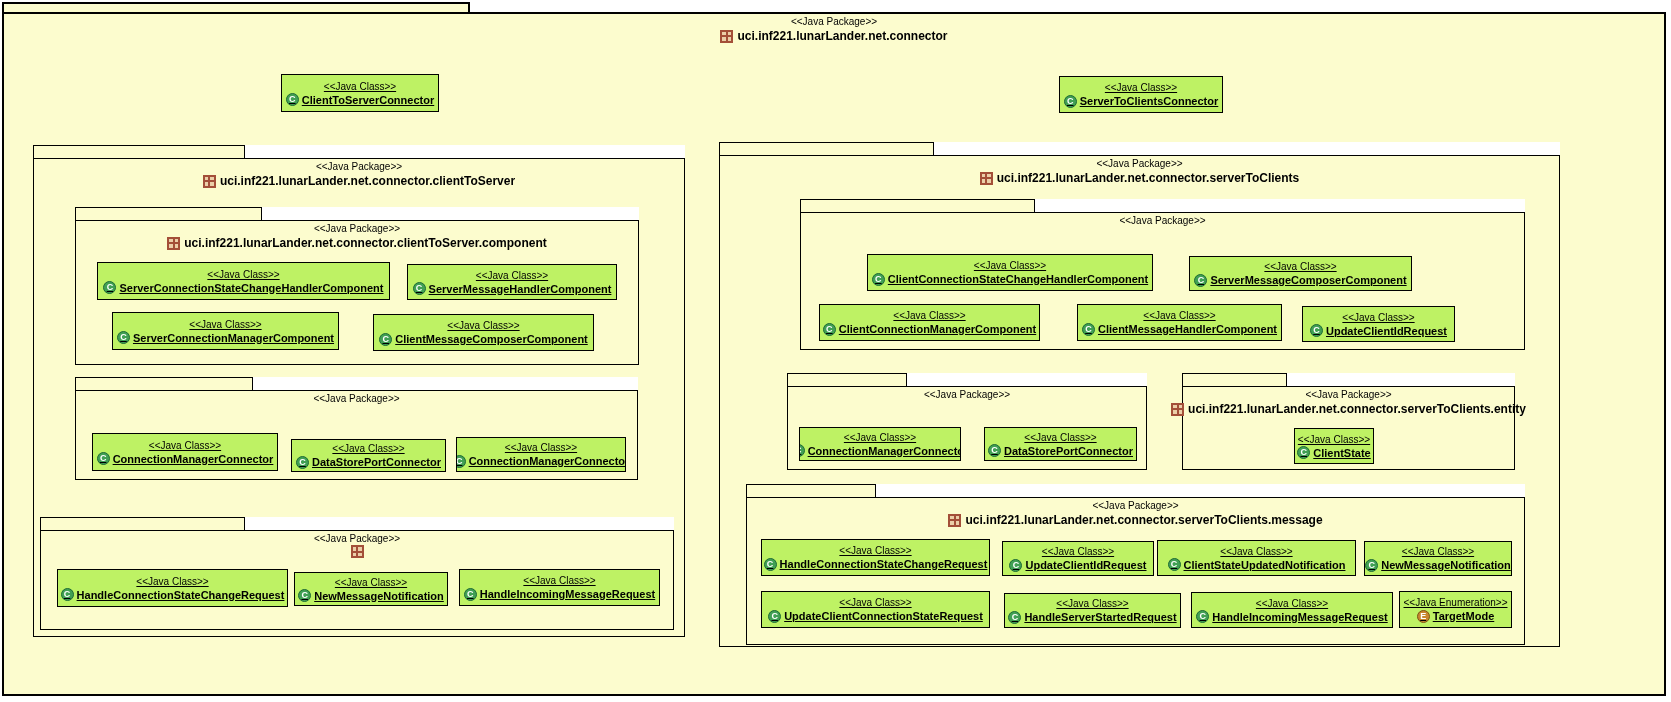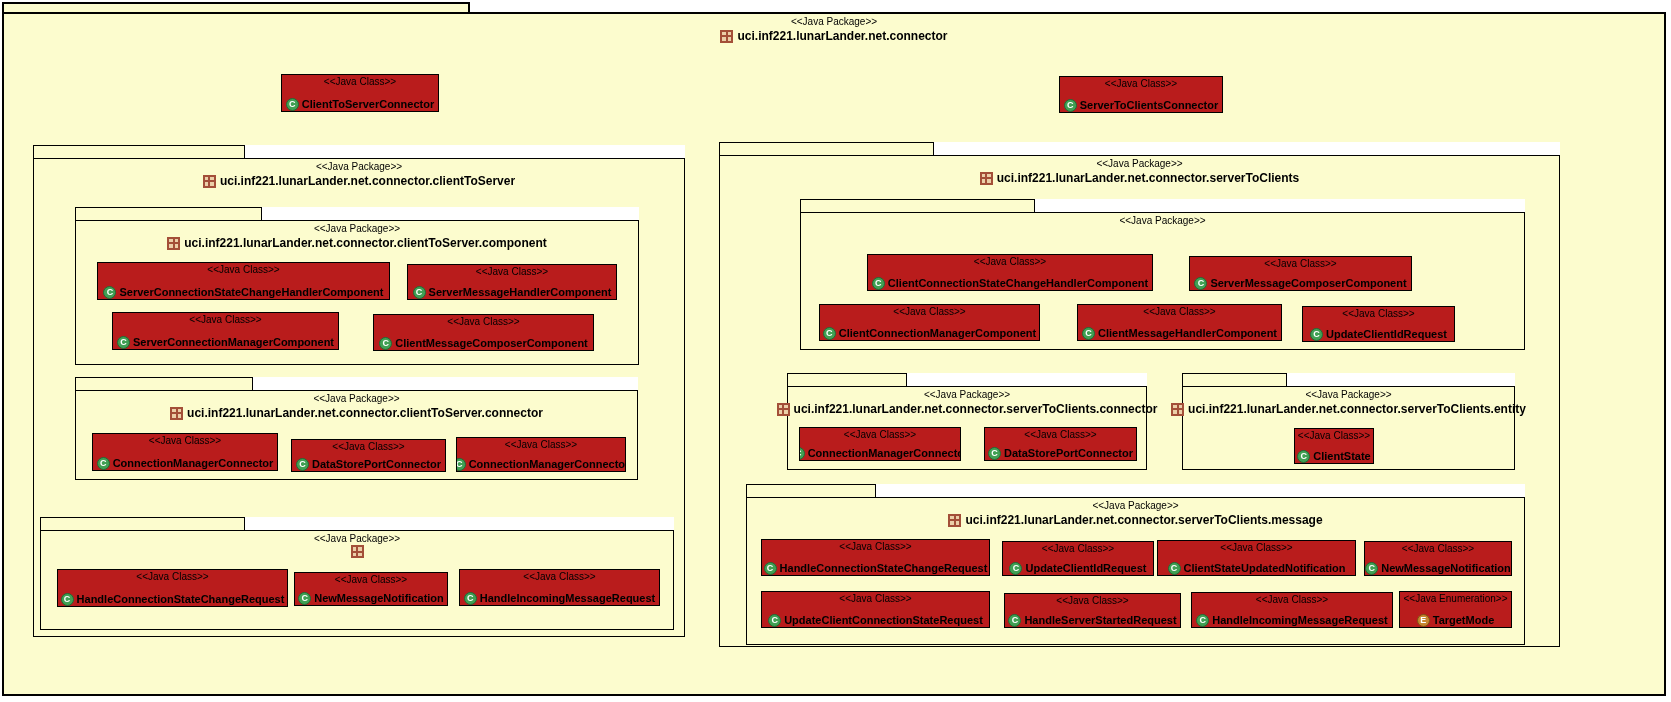--- a/index.html
+++ b/index.html
@@ -9,22 +9,22 @@
   }
   .tabrow { position:absolute; background:#ffffff; }
   .tab { height:100%; background:#FCFCCE; border:1px solid #000; border-bottom:0; box-sizing:border-box; }
   .tab.thick { border-width:2px; border-bottom:0; }
   .pbody { position:absolute; background:#FCFCCE; border:1px solid #000; box-sizing:border-box; }
   .pbody.thick { border-width:2px; }
   .ptitle { padding-top:1px; text-align:center; }
   .stereo { font-size:10px; line-height:13px; }
   .pname { font-size:12px; font-weight:bold; line-height:16px; display:flex; align-items:center; justify-content:center; gap:4px; white-space:nowrap; }
   .cls {
-    position:absolute; background:#b91c1c; border:1px solid #000; box-sizing:border-box;
-    display:flex; flex-direction:column; align-items:center; justify-content:space-between; overflow:hidden;
+    position:absolute; background:#bef264; border:1px solid #000; box-sizing:border-box;
+    display:flex; flex-direction:column; align-items:center; justify-content:center; overflow:hidden;text-decoration:underline;
   }
   .cname { font-size:11px; font-weight:bold; line-height:14px; display:flex; align-items:center; justify-content:center; gap:3px; white-space:nowrap; }
   
   .picon { width:9px; height:9px; position:relative; background:#EBCFA8; border:2px solid #A34F38; flex:0 0 auto; }
   .picon::before { content:""; position:absolute; left:50%; top:0; bottom:0; width:2px; margin-left:-1px; background:#A34F38; }
   .picon::after  { content:""; position:absolute; top:50%; left:0; right:0; height:2px; margin-top:-1px; background:#A34F38; }
   
   .cicon, .eicon {
     width:13px; height:13px; border-radius:50%; box-sizing:border-box;
     color:#fff; font-size:9px; font-weight:bold; line-height:11px; text-align:center; flex:0 0 auto;
@@ -120,24 +120,20 @@
       <span>ClientMessageComposerComponent</span>
     </div>
   </div>
 
   <div class="tabrow" style="left:75px;top:377px;width:563px;height:13px;">
     <div class="tab" style="width:178px;"></div>
   </div>
   <div class="pbody" style="left:75px;top:390px;width:563px;height:90px;">
     <div class="ptitle">
       <div class="stereo">&lt;&lt;Java Package&gt;&gt;</div>
-      <div class="pname">
-        <span class="picon"></span>
-        <span>uci.inf221.lunarLander.net.connector.clientToServer.connector</span>
-      </div>
     </div>
   </div>
   <div class="cls" style="left:92px;top:433px;width:186px;height:38px;">
     <div class="stereo">&lt;&lt;Java Class&gt;&gt;</div>
     <div class="cname">
       <span class="cicon"></span>
       <span>ConnectionManagerConnector</span>
     </div>
   </div>
   <div class="cls" style="left:291px;top:439px;width:155px;height:33px;">
@@ -244,24 +240,20 @@
       <span>UpdateClientIdRequest</span>
     </div>
   </div>
 
   <div class="tabrow" style="left:787px;top:373px;width:360px;height:13px;">
     <div class="tab" style="width:120px;"></div>
   </div>
   <div class="pbody" style="left:787px;top:386px;width:360px;height:84px;">
     <div class="ptitle">
       <div class="stereo">&lt;&lt;Java Package&gt;&gt;</div>
-      <div class="pname">
-        <span class="picon"></span>
-        <span>uci.inf221.lunarLander.net.connector.serverToClients.connector</span>
-      </div>
     </div>
   </div>
   <div class="cls" style="left:799px;top:427px;width:162px;height:34px;">
     <div class="stereo">&lt;&lt;Java Class&gt;&gt;</div>
     <div class="cname">
       <span class="cicon"></span>
       <span>ConnectionManagerConnector</span>
     </div>
   </div>
   <div class="cls" style="left:984px;top:427px;width:153px;height:34px;">

